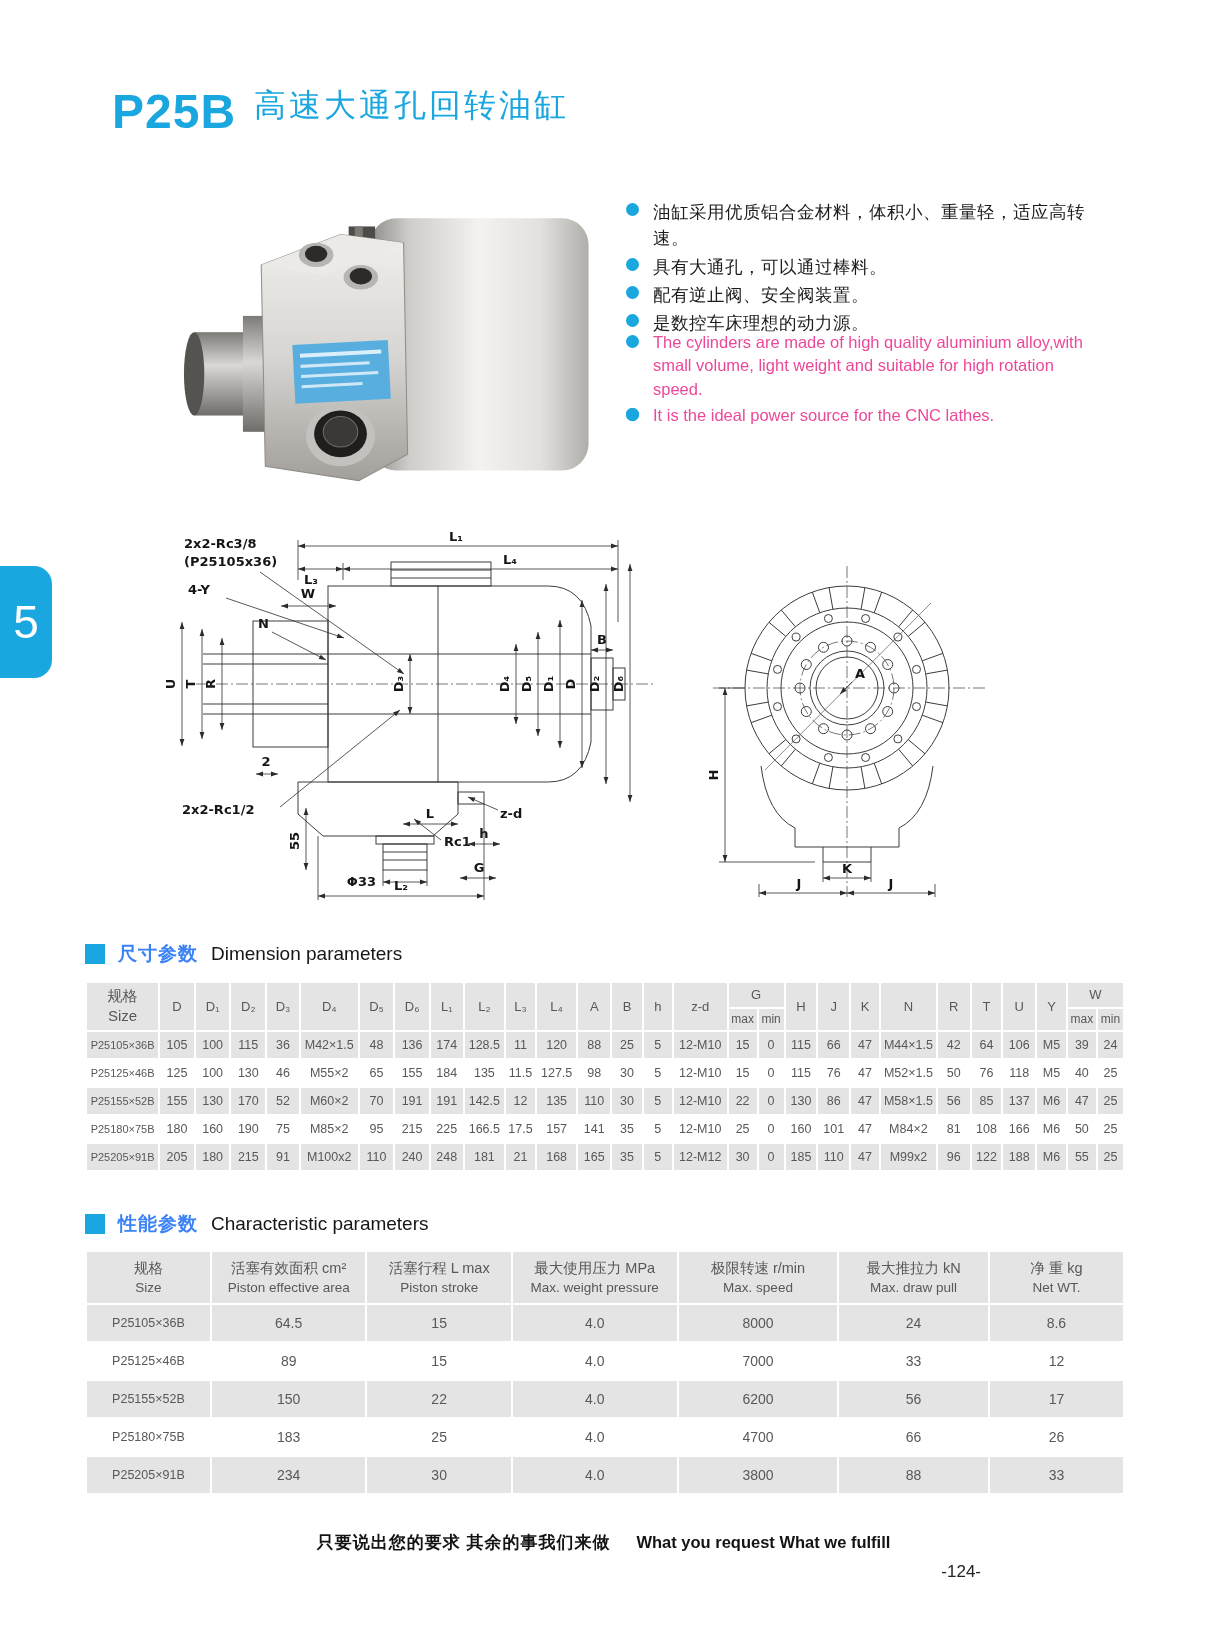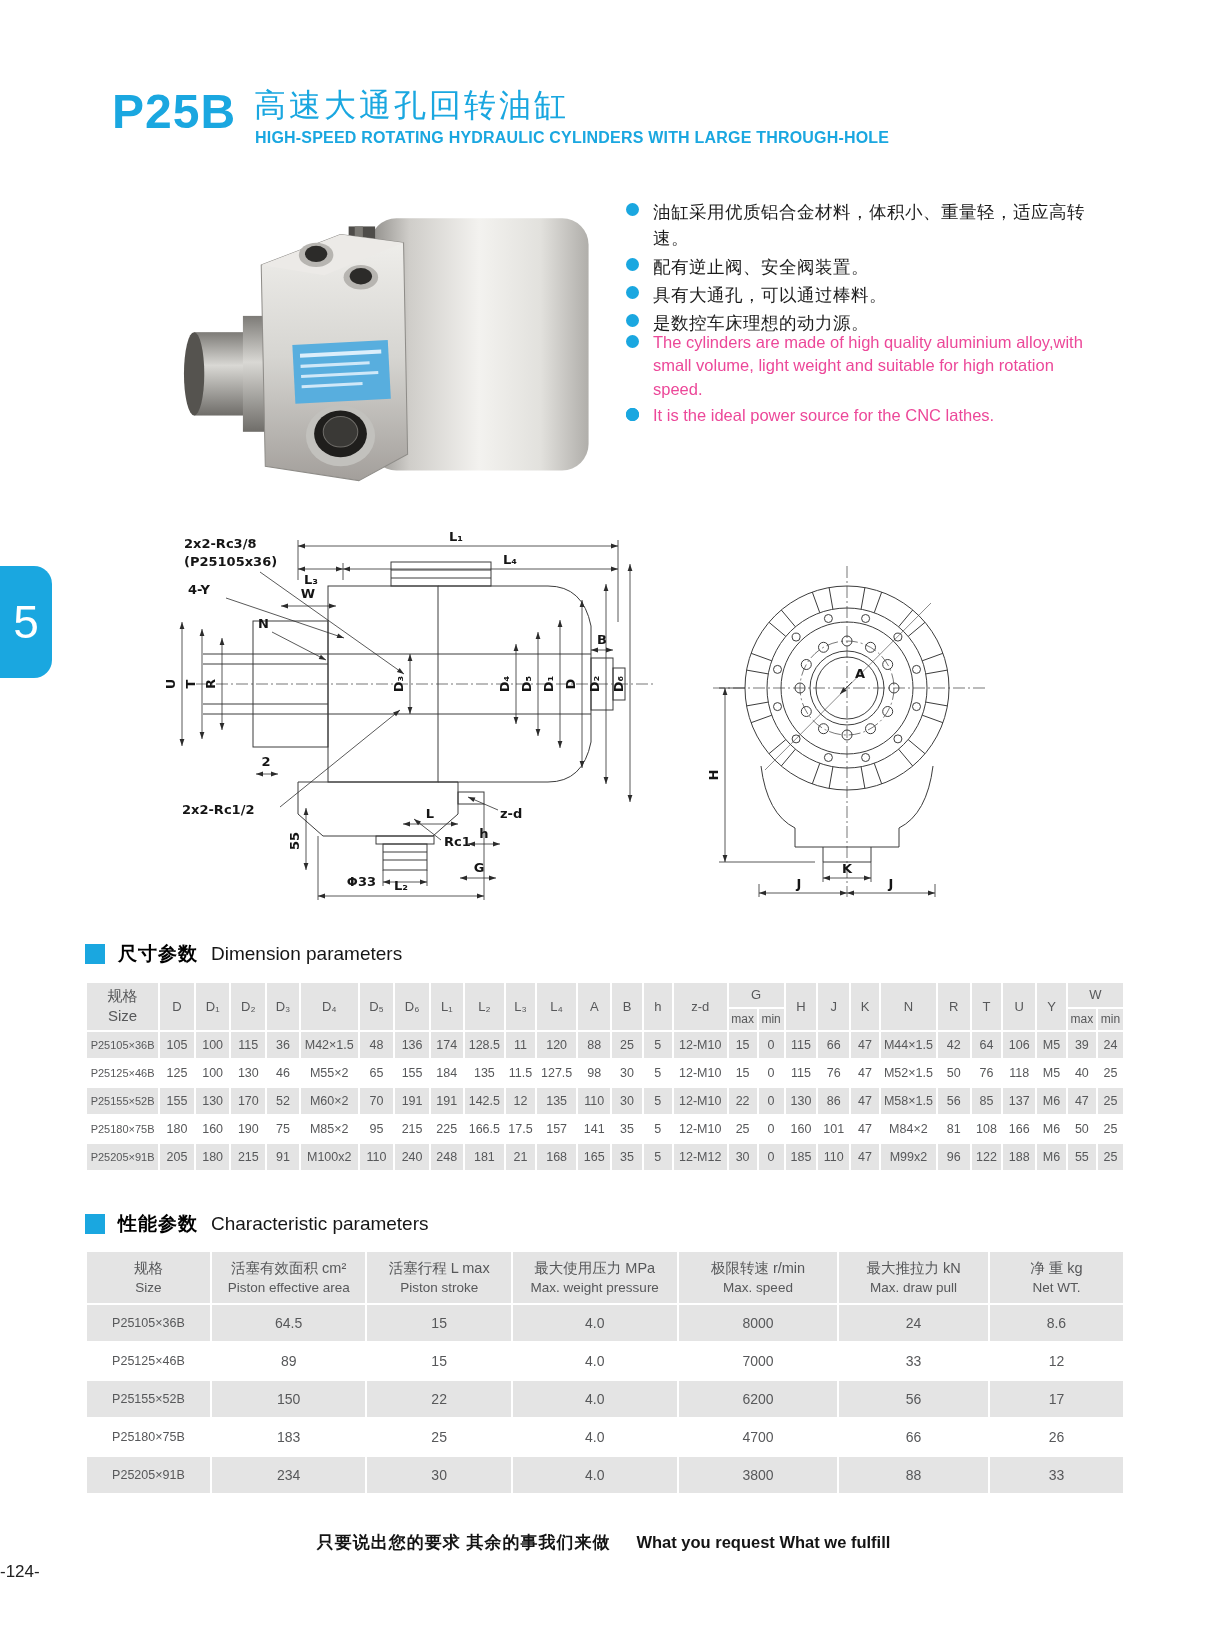--- a/index.html
+++ b/index.html
@@ -24,21 +24,21 @@
   
   .draw{position:absolute}
   .draw line,.draw path,.draw rect,.draw circle{stroke:#3c3c3c;fill:none;stroke-width:1}
   .draw .dim,.draw .ldr,.draw .ext{stroke:#2e2e2e;stroke-width:0.8}
   .draw .axis{stroke-dasharray:12 3 2 3;stroke-width:0.7}
   .draw .thin{stroke-width:0.6}
   .draw text{font-family:"DejaVu Sans","Liberation Sans",sans-serif;font-weight:bold;font-size:13px;fill:#151515;stroke:none}
   
   .section-title{position:absolute;left:85px;display:flex;align-items:center;gap:13px}
   .section-title .sq{width:20px;height:20px;background:var(--accent)}
-  .section-title .zh{font-size:19px;font-weight:bold;color:#000000;letter-spacing:1px}
+  .section-title .zh{font-size:19px;font-weight:bold;color:#3b82f6;letter-spacing:1px}
   .section-title .en{font-size:19px;color:#161616}
   
   .table-wrap{position:absolute;left:85px;width:1040px}
   table.data-table{width:100%;border-collapse:separate;border-spacing:2px;table-layout:fixed}
   table.data-table th,table.data-table td{background:#e4e4e4;color:#57585a;font-weight:normal;
         text-align:center;vertical-align:middle;padding:4px 0;overflow:hidden}
   table.data-table tbody tr:nth-child(even) td{background:#fff}
   #dim-table th{font-size:13px;padding:3px 0}
   #dim-table th.sub{font-size:12px;padding:2px 0}
   #dim-table td{font-size:12.5px;padding:6px 0}
@@ -46,30 +46,29 @@
   #dim-table thead .size-col div{line-height:1.35;font-size:15px}
   #char-table th{padding:6px 0}
   #char-table th .zh{font-size:14.5px;line-height:1.45}
   #char-table th .en{font-size:13.5px;line-height:1.35}
   #char-table td{font-size:14px;padding:10px 0}
   #char-table .size-col{font-size:12.5px}
   
   .footer-slogan{position:absolute;top:1531px;left:0;width:1207px;text-align:center;color:#141414}
   .footer-slogan .zh{font-size:17px;font-weight:bold;letter-spacing:1px;margin-right:26px}
   .footer-slogan .en{font-size:16.5px;font-weight:bold}
-  .page-num{position:absolute;top:1562px;left:0;width:981px;text-align:left;font-size:17px;color:#222}
+  .page-num{position:absolute;top:1562px;left:0;width:981px;text-align:right;font-size:17px;color:#222}
 </style>
 </head>
 <body>
 
 <div class="page">
 
   <div class="model">P25B</div>
   <div class="title-zh">高速大通孔回转油缸</div>
-  <div class="title-en">HIGH-SPEED ROTATING HYDRAULIC CYLINDERS WITH LARGE THROUGH-HOLE</div>
 
   <div class="side-tab">5</div>
 
   <svg class="photo" style="position:absolute;left:140px;top:200px" width="460" height="305" viewBox="0 0 450 300">
     <defs>
       <linearGradient id="gDrum" x1="0" y1="0" x2="1" y2="0">
         <stop offset="0" stop-color="#8f8d89"></stop>
           <stop offset="0.18" stop-color="#cfcdc9"></stop>
         <stop offset="0.5" stop-color="#f3f2ef"></stop>
           <stop offset="0.78" stop-color="#e2e1dd"></stop>
@@ -105,22 +104,22 @@
       <rect x="157" y="170" width="76" height="3" fill="#cfe8f8"></rect>
       <rect x="157" y="180" width="60" height="3" fill="#cfe8f8"></rect>
     </g>
     <ellipse cx="196" cy="232" rx="34" ry="30" fill="#c2c1bd"></ellipse>
     <ellipse cx="196" cy="230" rx="26" ry="23" fill="#1f1e1c"></ellipse>
     <ellipse cx="196" cy="228" rx="17" ry="15" fill="#3a3936" stroke="#6e6c68"></ellipse>
   </svg>
 
   <ul class="features zh">
     <li><span class="dot"></span><span>油缸采用优质铝合金材料，体积小、重量轻，适应高转速。</span></li>
+    <li><span class="dot"></span><span>具有大通孔，可以通过棒料。</span></li>
     <li><span class="dot"></span><span>配有逆止阀、安全阀装置。</span></li>
-    <li><span class="dot"></span><span>具有大通孔，可以通过棒料。</span></li>
     <li><span class="dot"></span><span>是数控车床理想的动力源。</span></li>
   </ul>
 
   <ul class="features en">
     <li><span class="dot"></span><span>The cylinders are made of high quality aluminium alloy,with small volume, light weight and suitable for high rotation speed.</span></li>
     <li><span class="dot"></span></li>
     <li><span class="dot"></span></li>
     <li><span class="dot"></span><span>It is the ideal power source for the CNC lathes.</span></li>
   </ul>
 

